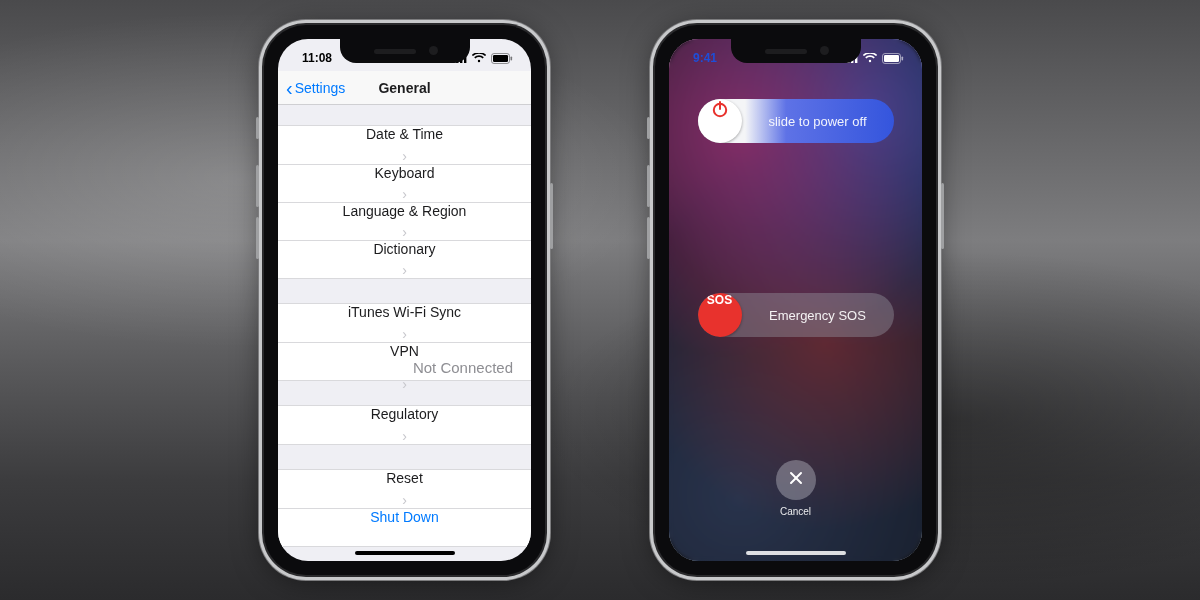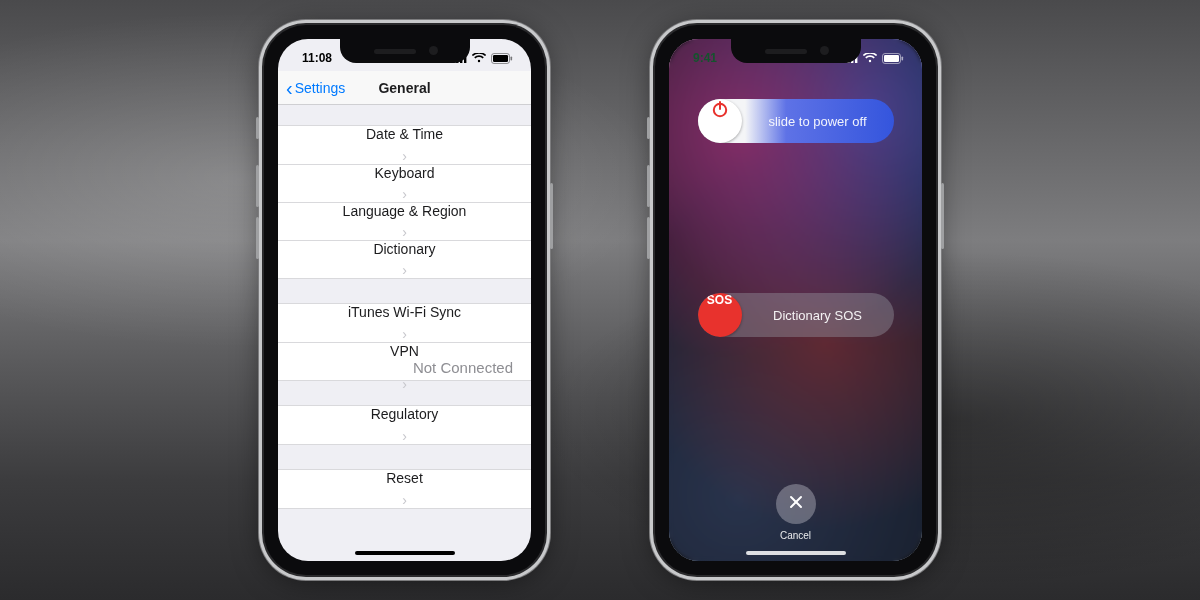--- a/index.html
+++ b/index.html
@@ -49,21 +49,21 @@
   }
   .notch::before{content:"";position:absolute;left:34px;top:10px;width:42px;height:5px;border-radius:3px;background:#1d1d1f;}
   .notch::after{content:"";position:absolute;right:32px;top:7px;width:9px;height:9px;border-radius:50%;background:#1d1d1f;}
   
   .status{
     position:absolute;top:0;left:0;right:0;height:32px;display:flex;justify-content:space-between;align-items:center;
     padding:0 18px;font-size:12px;font-weight:600;z-index:15;
   }
   .status .time{padding-top:6px;padding-left:6px;}
   .status .icons{display:flex;gap:5px;align-items:center;padding-top:6px;}
-  .status.light{color:#14532d;}
+  .status.light{color:#1d4ed8;}
   .status.dark{color:#000;}
   .sig-icon,.wifi-icon,.batt-icon{display:inline-block;}
   .sig-icon svg,.wifi-icon svg,.batt-icon svg{display:block;}
   
   .settings-screen{background:var(--group-bg);padding-top:32px;height:100%;}
   .nav{
     height:34px;background:#f8f8f8;display:flex;align-items:center;position:relative;
     border-bottom:1px solid #cfcfd2;font-size:14px;
   }
   .nav .back{position:absolute;left:8px;display:flex;align-items:center;color:var(--ios-blue);gap:2px;}
@@ -98,21 +98,21 @@
   }
   .slider.power{background:linear-gradient(90deg,#f4f5f7 0 24%, #5e72e6 45%, #3455dd 100%);}
   .slider.sos{margin-top:150px;background:rgba(150,150,160,.42);}
   .thumb{
     width:44px;height:44px;border-radius:50%;background:#fff;display:flex;justify-content:center;flex-shrink:0;
     box-shadow:0 1px 3px rgba(0,0,0,.35);
   }
   .slider.sos .thumb{background:#e8322d;color:#fff;font-weight:700;font-size:12px;}
   .slider .label{flex:1;text-align:center;font-size:13px;color:rgba(255,255,255,.92);font-weight:400;}
   .slider.power .label{color:rgba(255,255,255,.92);}
-  .cancel-wrap{position:absolute;bottom:20px;left:0;right:0;text-align:center;z-index:5;}
+  .cancel-wrap{position:absolute;bottom:44px;left:0;right:0;text-align:center;z-index:5;}
   .cancel-btn{
     width:40px;height:40px;border-radius:50%;margin:0 auto 6px;background:rgba(180,180,190,.45);
     display:flex;align-items:center;justify-content:center;color:#fff;font-size:18px;
   }
   .cancel-label{font-size:10px;color:rgba(255,255,255,.9);}
   .home-ind{position:absolute;bottom:6px;left:50%;transform:translateX(-50%);width:100px;height:4px;border-radius:2px;z-index:30;}
   .home-ind.dark{background:#000;}
   .home-ind.light{background:rgba(255,255,255,.85);}
 </style>
 </head>
@@ -196,20 +196,23 @@
           <span>Regulatory</span>
           <span class="chev-r">›</span>
         </div>
       </div>
 
       <div class="group">
         <div class="row">
           <span>Reset</span>
           <span class="chev-r">›</span>
         </div>
+        <div class="row link">
+          <span>Shut Down</span>
+        </div>
       </div>
     </div>
     <div class="home-ind dark"></div>
   </div>
 </div>
 
 <div class="phone">
   <span class="btn-l1"></span>
     <span class="btn-l2"></span>
     <span class="btn-l3"></span>
@@ -252,21 +255,21 @@
               </svg>
           </span>
         </div>
         <span class="label">slide to power off</span>
       </div>
 
       <div class="slider sos">
         <div class="thumb">
           <span>SOS</span>
         </div>
-        <span class="label">Dictionary SOS</span>
+        <span class="label">Emergency SOS</span>
       </div>
 
       <div class="cancel-wrap">
         <div class="cancel-btn">
           <span>
             <svg width="16" height="16" viewBox="0 0 16 16">
                 <line x1="3" y1="3" x2="13" y2="13" stroke="#fff" stroke-width="2" stroke-linecap="round"></line>
                 <line x1="13" y1="3" x2="3" y2="13" stroke="#fff" stroke-width="2" stroke-linecap="round"></line>
               </svg>
           </span>

